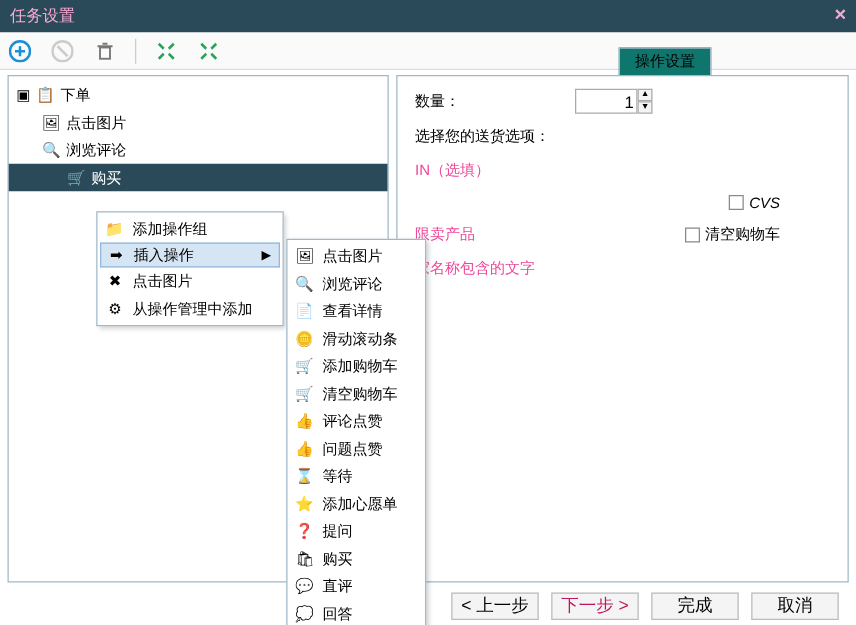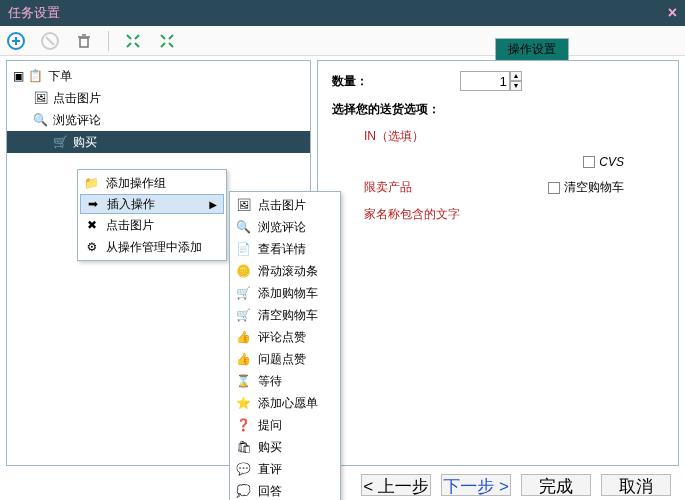--- a/index.html
+++ b/index.html
@@ -15,37 +15,37 @@
 .right { flex: 1; margin: 4px 6px 4px 6px; position: relative; }
 .right .tabhdr { position: absolute; top: -22px; left: 178px; height: 22px; border: 1px solid #9eb8c6; border-bottom: none; padding: 2px 12px; background: #0f766e; font-size: 12px; }
 .right .panel { border: 1px solid #9eb8c6; height: 100%; padding: 10px 14px; }
 .tree { font-size: 12px; }
 .tree .node { display: flex; align-items: center; height: 22px; padding-left: 6px; gap: 4px; }
 .tree .node.l1 { padding-left: 26px; }
 .tree .node.l2 { padding-left: 46px; }
 .tree .node.sel { background: #2a4a5a; color: #fff; }
 .ico { width: 16px; height: 16px; display: inline-flex; align-items: center; justify-content: center; font-size: 12px; }
 .frm-row { display: flex; align-items: center; margin-bottom: 10px; gap: 8px; }
-.frm-row label { width: 120px; font-weight: bold; }
+.frm-row label { width: 120px; }
 .numfield { display: flex; align-items: center; }
 .numfield input { width: 50px; height: 20px; border: 1px solid #aaa; text-align: right; padding-right: 2px; }
 .numfield .spins { display: flex; flex-direction: column; }
 .numfield .spins span { width: 12px; height: 10px; border: 1px solid #aaa; font-size: 7px; text-align: center; line-height: 8px; cursor: pointer; background: #f4f4f4; }
 select { width: 118px; height: 20px; border: 1px solid #aaa; background: #fff; }
 .chk { display: flex; align-items: center; gap: 4px; }
 .chk .box { width: 12px; height: 12px; border: 1px solid #888; }
 .footer { height: 30px; display: flex; justify-content: flex-end; align-items: center; gap: 10px; padding-right: 14px; }
-.footer button { width: 70px; height: 22px; border: 1px solid #bbb; background: #f4f4f4; cursor: pointer; font-size: 17px; }
+.footer button { width: 70px; height: 22px; border: 1px solid #bbb; background: #f4f4f4; cursor: pointer; font-size: 14px; }
 .ctxmenu { position: absolute; background: #fff; border: 1px solid #9eb8c6; box-shadow: 2px 2px 4px rgba(0,0,0,0.2); z-index: 100; padding: 2px; }
 .ctxmenu .item { display: flex; align-items: center; height: 22px; padding: 0 18px 0 4px; gap: 6px; cursor: pointer; font-size: 12px; position: relative; }
 .ctxmenu .item.hl { background: #d6e5f3; border: 1px solid #8fb7dd; height: 20px; }
 .ctxmenu .item .arrow { position: absolute; right: 6px; font-size: 10px; }
 .menu1 { left: 70px; top: 108px; width: 150px; }
 .menu2 { left: 222px; top: 130px; width: 112px; }
-.partial { color: #b91c1c; margin-left: 32px; }
+.partial { color: #ec4899; }
 </style>
 </head>
 <body>
 
 <div class="titlebar">
   <span class="title">任务设置</span>
   <span class="close">×</span>
 </div>
 
 <div class="toolbar">
@@ -218,16 +218,16 @@
       </div>
       <div class="frm-row">
         <span class="partial">家名称包含的文字</span>
       </div>
     </div>
   </div>
 </div>
 
 <div class="footer">
   <button>&lt; 上一步</button>
-  <button disabled="" style="color:#1d4ed8;">下一步 &gt;</button>
+  <button disabled="" style="color:#be185d;">下一步 &gt;</button>
   <button>完成</button>
   <button>取消</button>
 </div>
 
 </body></html>

